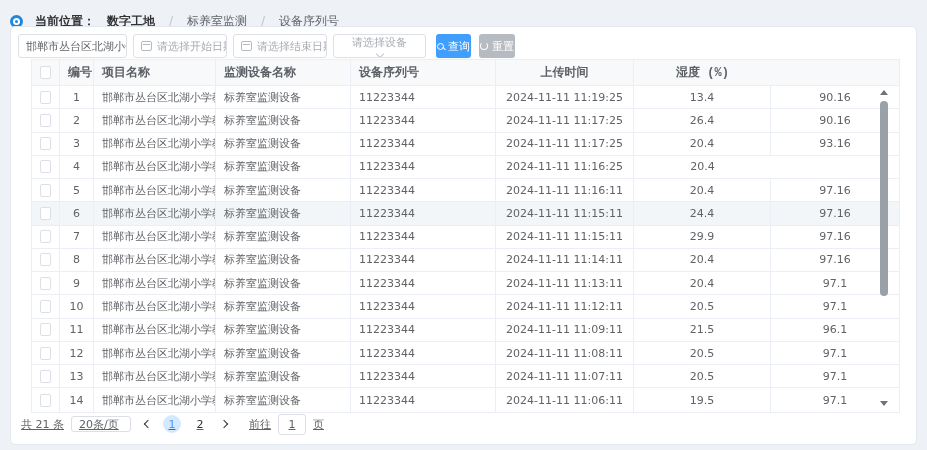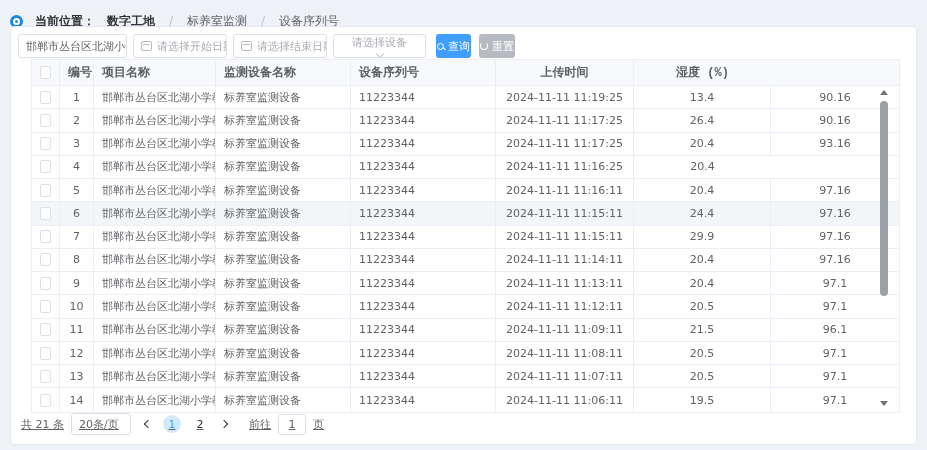--- a/index.html
+++ b/index.html
@@ -62,21 +62,21 @@
   .vscrollbar { position:absolute; top:30px; bottom:6px; right:10px; width:10px; }
   .scroll-up, .scroll-down { position:absolute; left:1px; width:0; height:0;
         border-left:4px solid transparent; border-right:4px solid transparent; }
   .scroll-up   { top:0;    border-bottom:5px solid #6f7379; }
   .scroll-down { bottom:0; border-top:5px solid #6f7379; }
   .scroll-thumb { position:absolute; top:11px; left:1px; width:8px; height:195px;
         background:#9aa0a8; border-radius:4px; }
   
   .pagination { position:absolute; left:10px; bottom:8px; height:24px; display:flex; align-items:center;
                 gap:7px; font-size:11px; color:#606266;text-decoration:underline; }
-  .size-select { width:60px; color:#606266; height:22px;gap:24px; }
+  .size-select { width:60px; color:#606266; height:16px;gap:24px; }
   .pg-btn { width:18px; height:18px; display:flex; align-items:center; justify-content:center;
             background:transparent; border:none; cursor:pointer; }
   .chev { width:6px; height:6px; border-left:1.5px solid #303133; border-bottom:1.5px solid #303133; }
   .chev-left  { transform:rotate(45deg); margin-left:2px; }
   .chev-right { transform:rotate(225deg); margin-right:2px; }
   .pages { display:flex; align-items:center; gap:10px; }
   .pg-num { min-width:18px; height:18px; display:inline-flex; align-items:center; justify-content:center;
             color:#303133; cursor:pointer; border-radius:50%; }
   .pg-num.active { background:#d5e9fd; color:#409eff; }
   .goto-label { margin-left:8px; }

